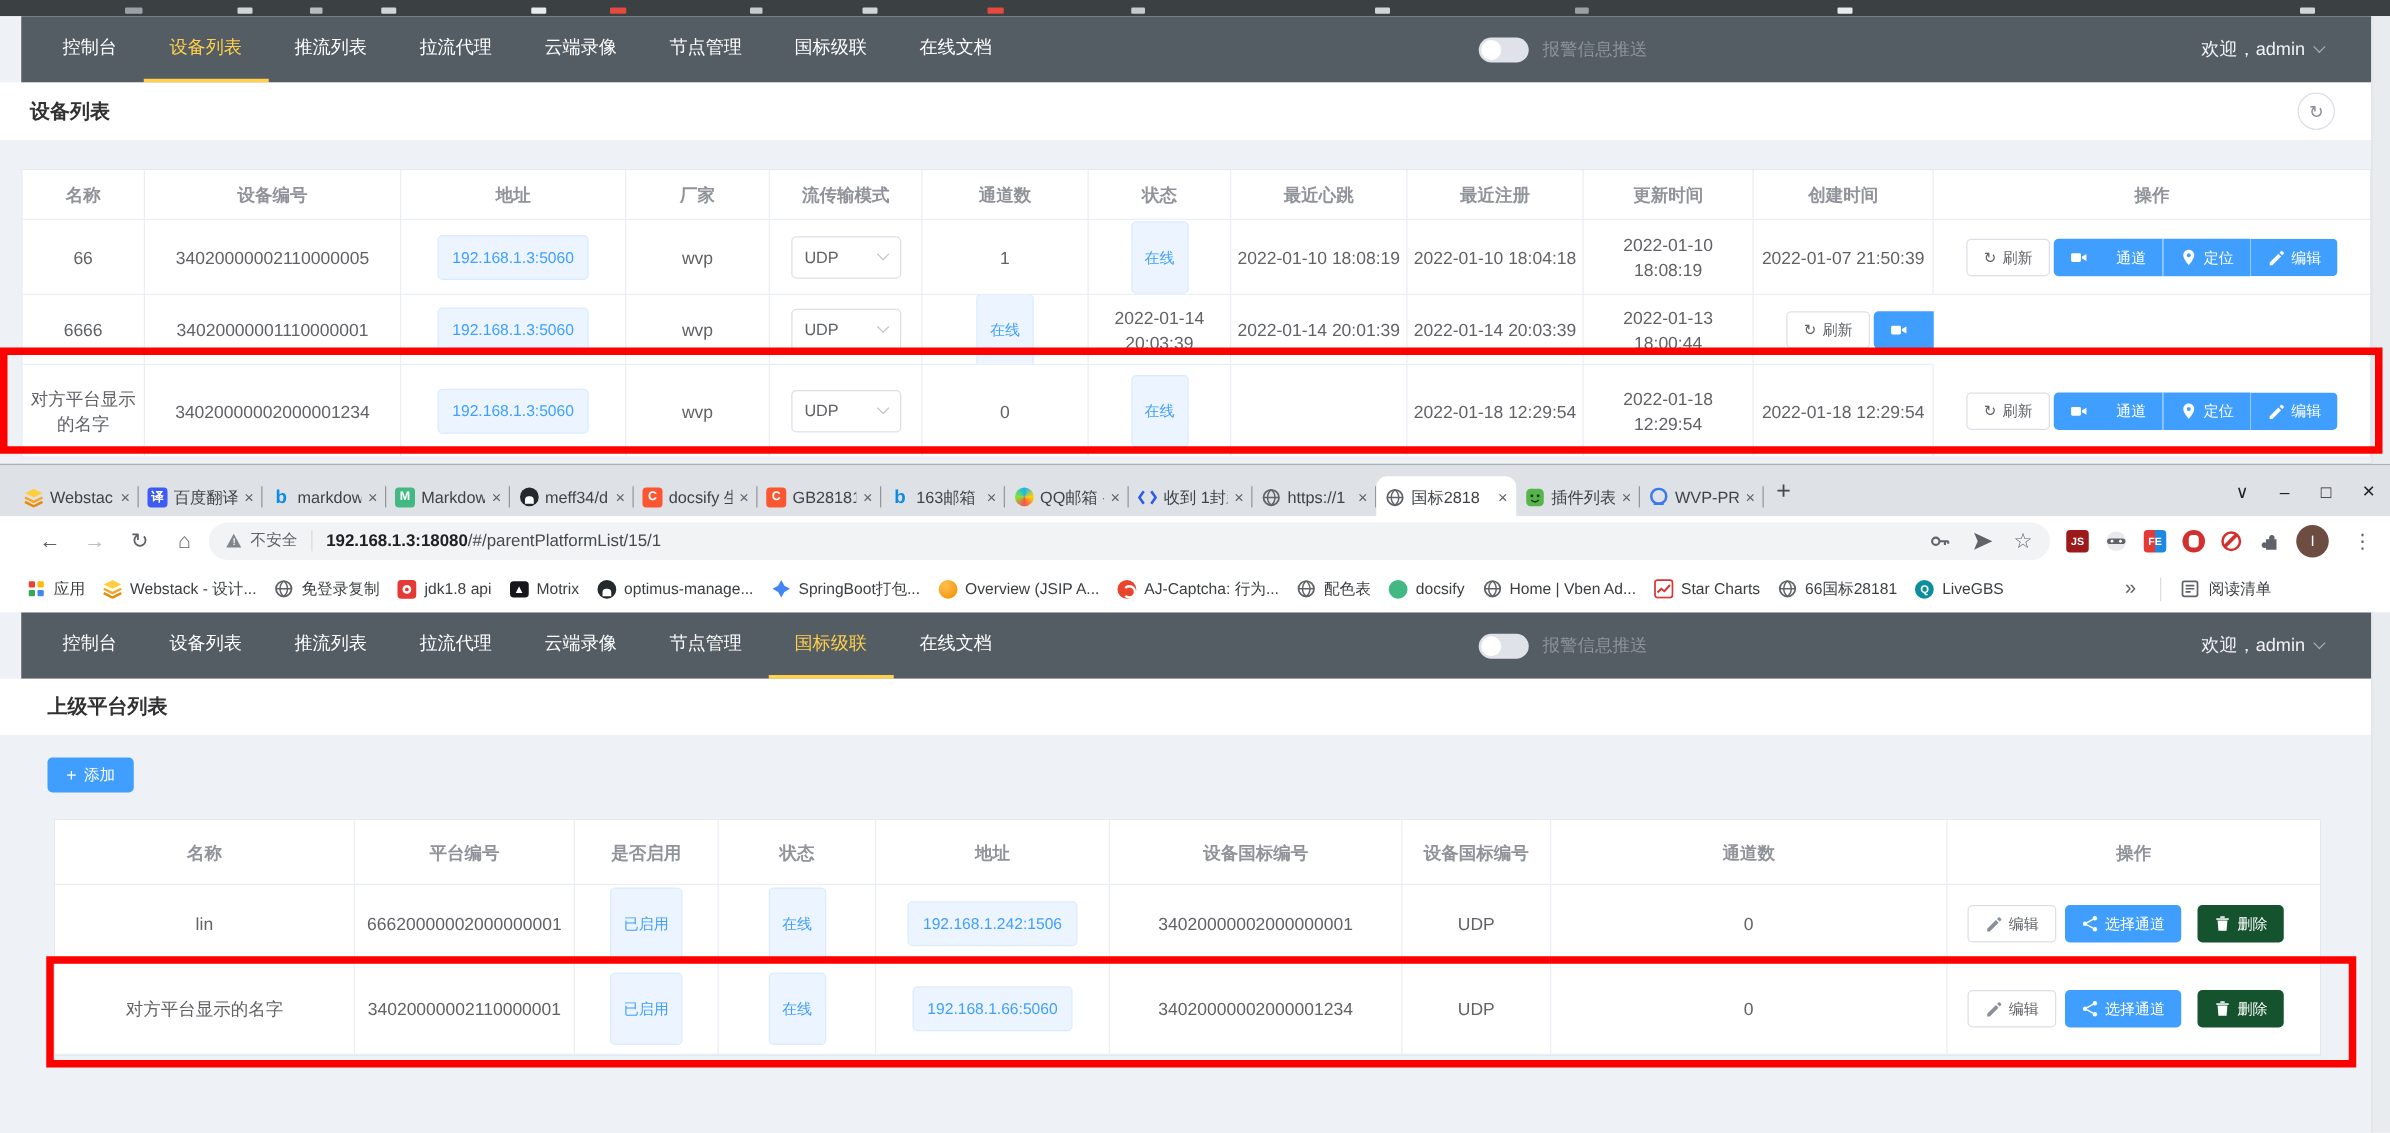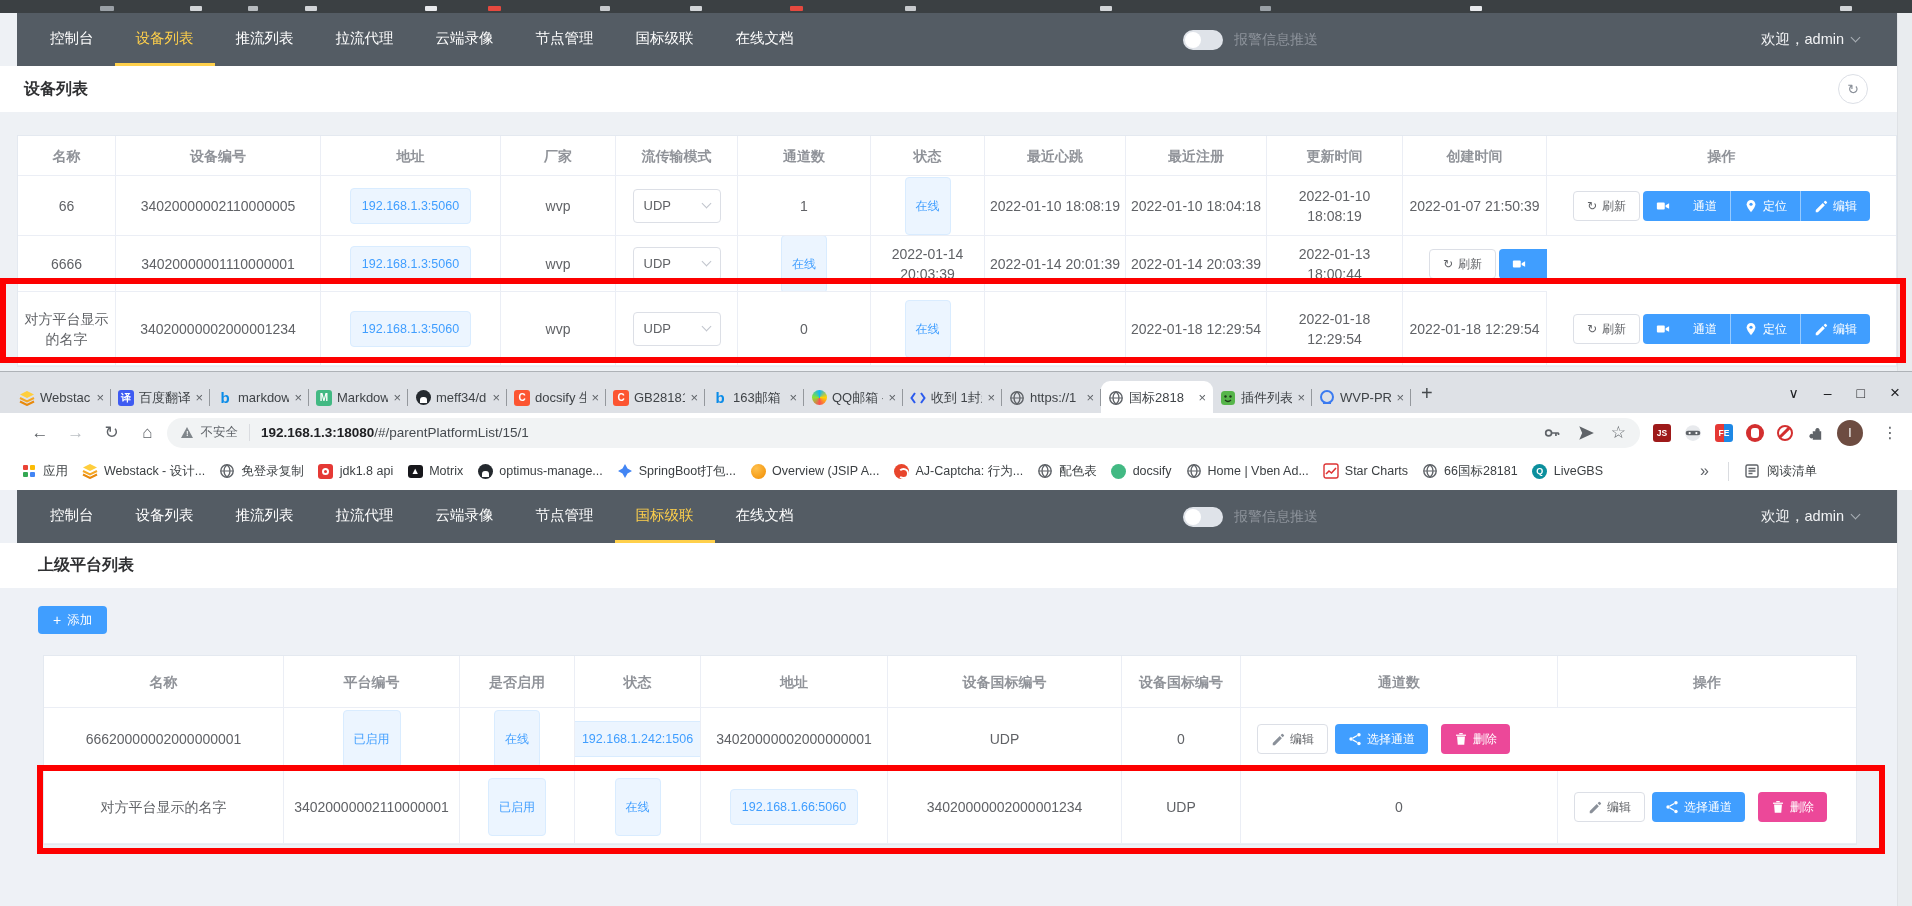--- a/index.html
+++ b/index.html
@@ -49,21 +49,21 @@
 
   .acts { justify-content:flex-start; padding-left:26px; gap:3px; }
   .btn { height:30px; display:inline-flex; align-items:center; gap:5px; font-size:12px; border-radius:4px; cursor:pointer; white-space:nowrap; }
   .btn-plain { background:#fff; border:1px solid #dcdfe6; color:#606266; padding:0 13px; }
   .btn-grp { display:flex; }
   .btn-blue { background:#409eff; color:#fff; border:none; padding:0 13px; }
   .btn-grp .btn-blue { border-radius:0; }
   .btn-grp .btn-blue:first-child { border-radius:4px 0 0 4px;gap:23px; }
   .btn-grp .btn-blue:last-child { border-radius:0 4px 4px 0; }
   .btn-grp .btn-blue + .btn-blue { border-left:1px solid rgba(255,255,255,.45); }
-  .btn-red { background:#ec4899; color:#fff; border:none; padding:0 13px; }
+  .btn-red { background:#14532d; color:#fff; border:none; padding:0 13px; }
   .bico { width:14px; height:14px; flex:0 0 14px; }
 
   .redbox { position:absolute; border:6px solid #fd0000; pointer-events:none; z-index:5; }
 
   
   #browser { position:absolute; left:0; top:371px; width:1912px; height:535px; }
   .tabstrip { position:absolute; left:0; top:0; width:1912px; height:42px; background:#dee1e6; border-top:1px solid #aeb2b7; }
   .tabs { display:flex; align-items:flex-end; height:42px; padding-left:12px; }
   .tab { width:99px; height:33px; display:flex; align-items:center; gap:5px; padding:0 7px; position:relative; cursor:pointer; }
   .tab:not(.active)::after { content:""; position:absolute; right:0; top:8px; height:17px; width:1px; background:#94989d; }
@@ -690,20 +690,21 @@
         <div class="th">是否启用</div>
         <div class="th">状态</div>
         <div class="th">地址</div>
         <div class="th">设备国标编号</div>
         <div class="th">设备国标编号</div>
         <div class="th">通道数</div>
         <div class="th">操作</div>
       </div>
 
       <div class="trow t2 rh63">
+        <div class="td">lin</div>
         <div class="td">66620000002000000001</div>
         <div class="td">
             <span class="tag tag-status">已启用</span>
           </div>
         <div class="td">
             <span class="tag tag-status">在线</span>
           </div>
         <div class="td">
             <span class="tag tag-addr">192.168.1.242:1506</span>
           </div>

